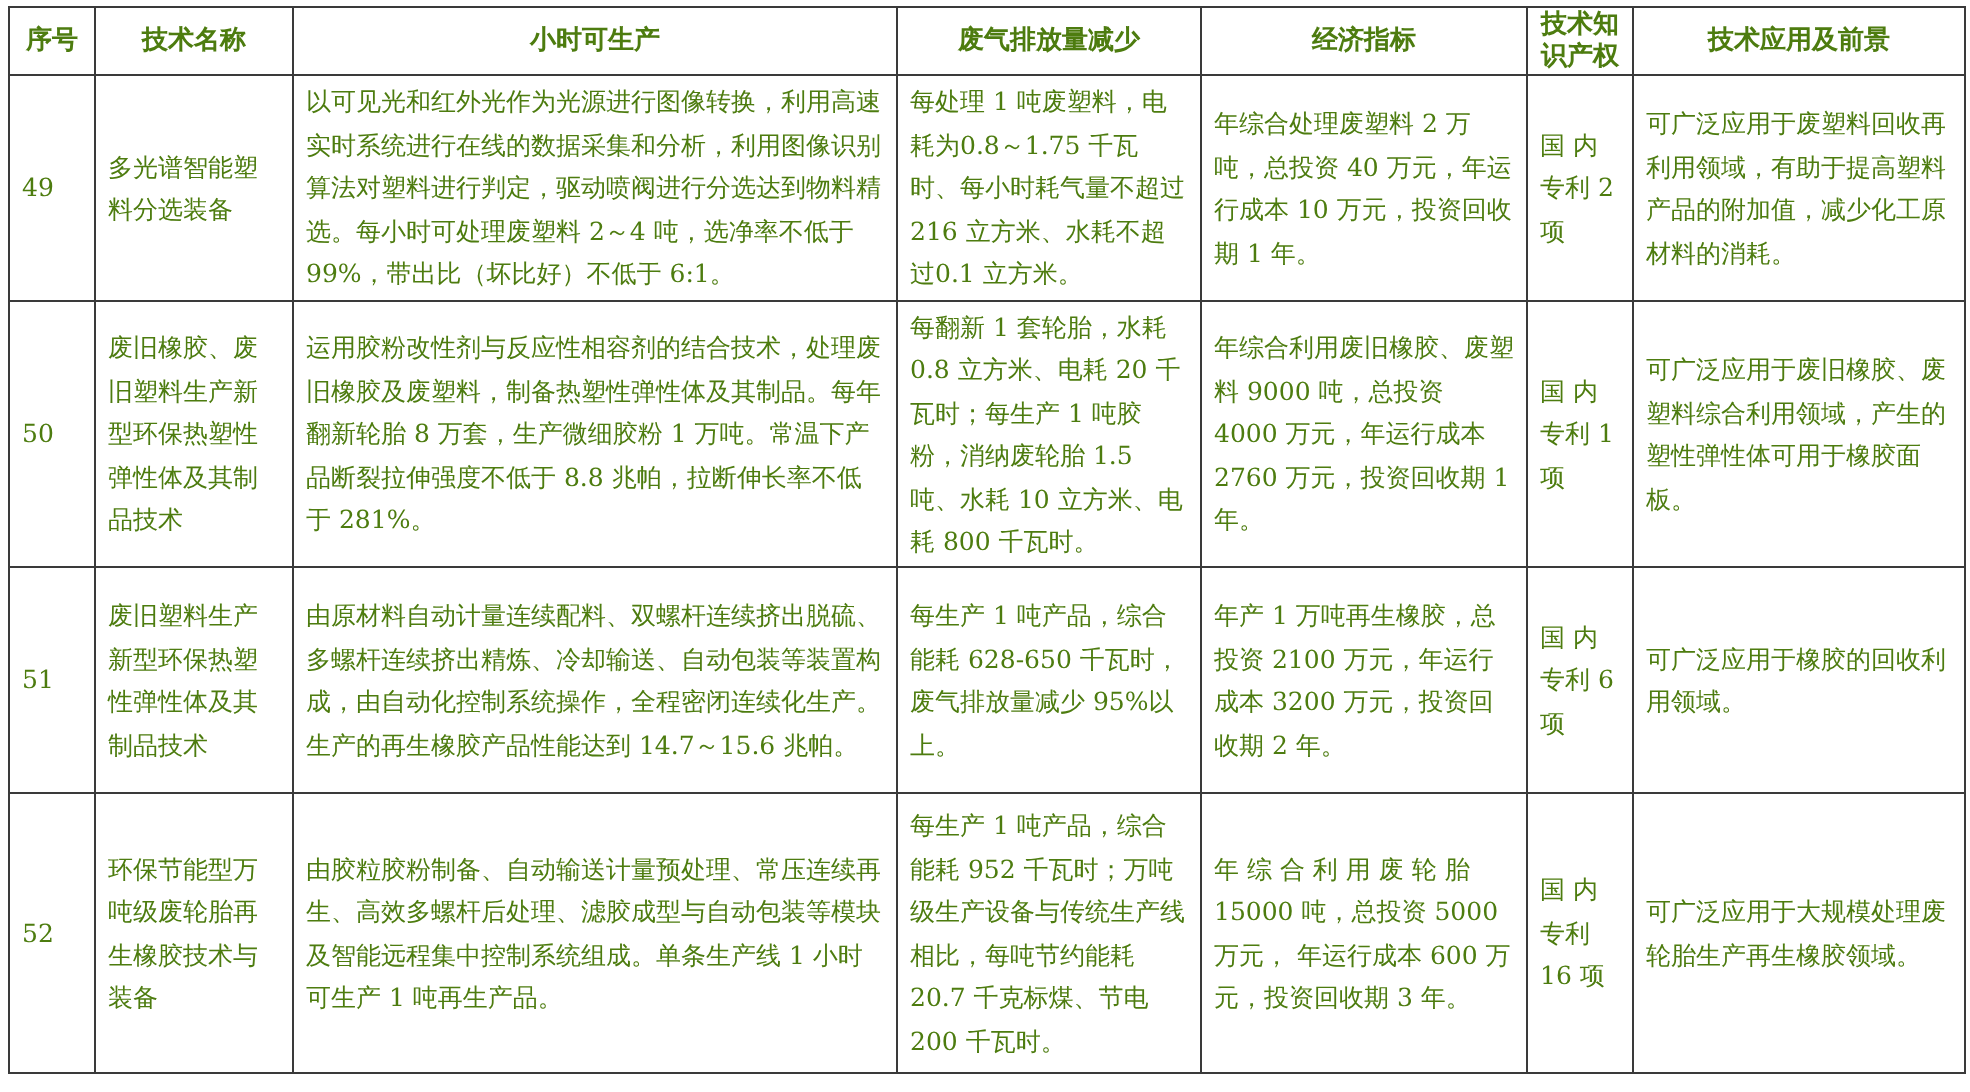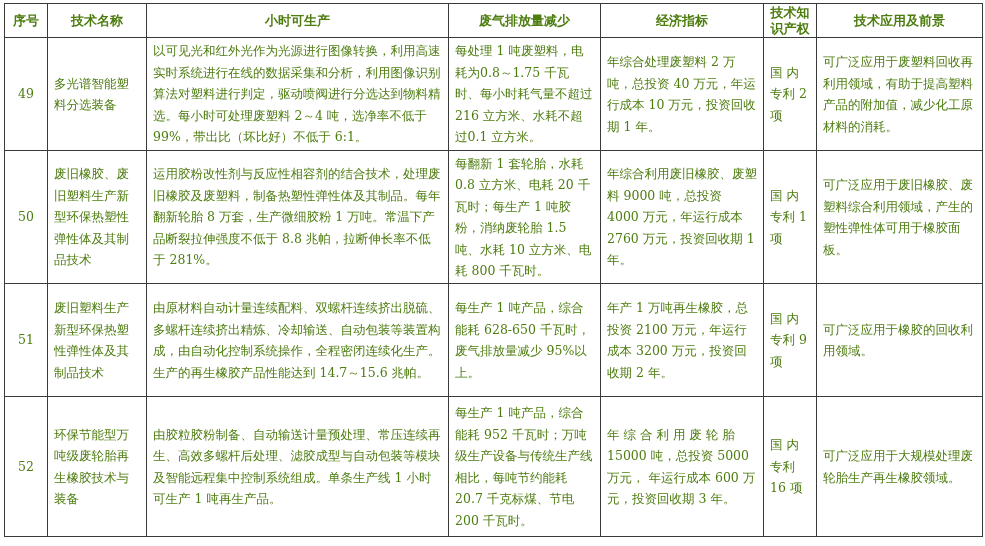--- a/index.html
+++ b/index.html
@@ -21,21 +21,21 @@
   }
   table.tech th {
     font-family: "DejaVu Sans", "Liberation Sans", sans-serif;
     font-weight: bold;
     font-size: 13px;
     line-height: 16px;
     text-align: center;
     height: 33px;
     padding: 0 2px;
   }
-  td.num { text-align: center; padding: 0; }
+  td.num { text-align: left; padding: 0; }
   td.name { padding-left: 10px; }
   tr.r49 td { height: 112px; }
   tr.r50 td { height: 132px; }
   tr.r51 td { height: 112px; }
   tr.r52 td { height: 139px; }
   td.ip { padding-left: 8px; }
 </style>
 </head>
 <body>
 
@@ -78,21 +78,21 @@
       <td>年综合利用废旧橡胶、废塑料 9000 吨，总投资 4000 万元，年运行成本 2760 万元，投资回收期 1 年。</td>
       <td class="ip">国 内 专利 1 项</td>
       <td>可广泛应用于废旧橡胶、废塑料综合利用领域，产生的塑性弹性体可用于橡胶面板。</td>
     </tr>
     <tr class="r51">
       <td class="num">51</td>
       <td class="name">废旧塑料生产新型环保热塑性弹性体及其制品技术</td>
       <td>由原材料自动计量连续配料、双螺杆连续挤出脱硫、多螺杆连续挤出精炼、冷却输送、自动包装等装置构成，由自动化控制系统操作，全程密闭连续化生产。生产的再生橡胶产品性能达到 14.7～15.6 兆帕。</td>
       <td>每生产 1 吨产品，综合能耗 628-650 千瓦时，废气排放量减少 95%以上。</td>
       <td>年产 1 万吨再生橡胶，总投资 2100 万元，年运行成本 3200 万元，投资回收期 2 年。</td>
-      <td class="ip">国 内 专利 9 项</td>
+      <td class="ip">国 内 专利 6 项</td>
       <td>可广泛应用于橡胶的回收利用领域。</td>
     </tr>
     <tr class="r52">
       <td class="num">52</td>
       <td class="name">环保节能型万吨级废轮胎再生橡胶技术与装备</td>
       <td>由胶粒胶粉制备、自动输送计量预处理、常压连续再生、高效多螺杆后处理、滤胶成型与自动包装等模块及智能远程集中控制系统组成。单条生产线 1 小时可生产 1 吨再生产品。</td>
       <td>每生产 1 吨产品，综合能耗 952 千瓦时；万吨级生产设备与传统生产线相比，每吨节约能耗 20.7 千克标煤、节电 200 千瓦时。</td>
       <td>年 综 合 利 用 废 轮 胎 15000 吨，总投资 5000 万元， 年运行成本 600 万元，投资回收期 3 年。</td>
       <td class="ip">国 内 专利 16 项</td>
       <td>可广泛应用于大规模处理废轮胎生产再生橡胶领域。</td>

